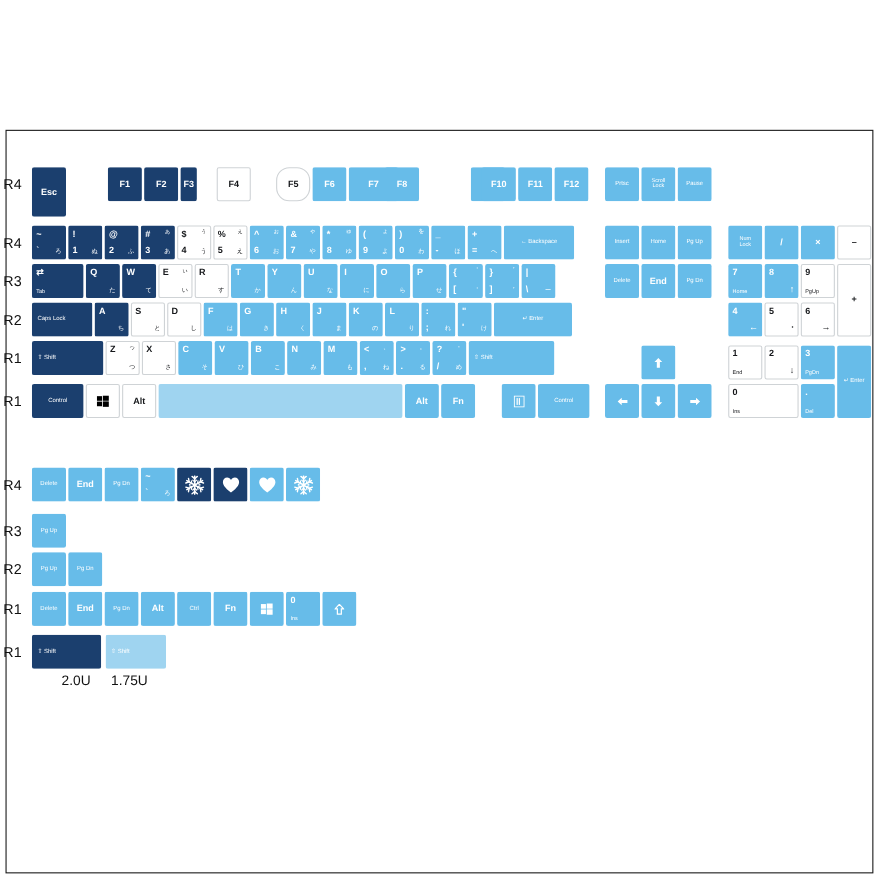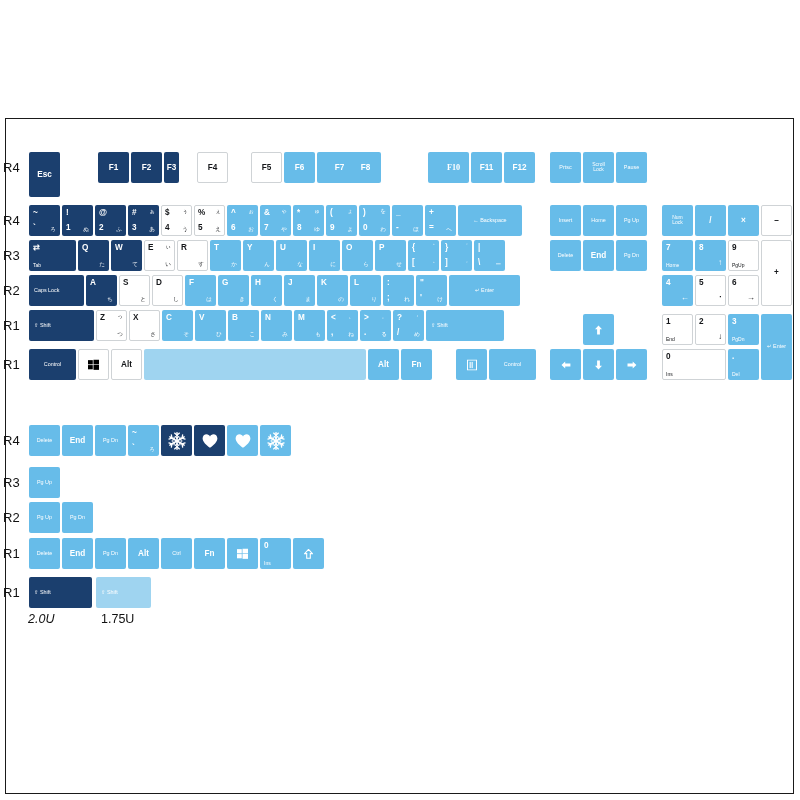--- a/index.html
+++ b/index.html
@@ -58,36 +58,36 @@
     </div>
     <div class="kc c-navy" style="left: 131px; top: 152px; width: 31px; height: 31px;">
       <span class="lg ctr f8">F2</span>
     </div>
     <div class="kc c-navy" style="left: 164px; top: 152px; width: 15px; height: 31px;">
       <span class="lg ctr f8">F3</span>
     </div>
     <div class="kc c-white" style="left: 197px; top: 152px; width: 31px; height: 31px;">
       <span class="lg ctr f8">F4</span>
     </div>
-    <div class="kc c-white" style="left: 251px; top: 152px; width: 31px; height: 31px;">
+    <div class="kc c-white" style="left: 251px; top: 152px; width: 31px; height: 31px; border-radius: 12px;">
       <span class="lg ctr f8">F5</span>
     </div>
     <div class="kc c-mid" style="left: 284px; top: 152px; width: 31px; height: 31px;">
       <span class="lg ctr f8">F6</span>
     </div>
     <div class="kc c-mid" style="left: 317px; top: 152px; width: 45px; height: 31px;">
       <span class="lg ctr f8">F7</span>
     </div>
     <div class="kc c-mid" style="left: 350px; top: 152px; width: 31px; height: 31px;">
       <span class="lg ctr f8">F8</span>
     </div>
     <div class="kc c-mid" style="left: 428px; top: 152px; width: 31px; height: 31px;">
       <span class="lg ctr f8">F9</span>
     </div>
-    <div class="kc c-mid" style="left: 438px; top: 152px; width: 31px; height: 31px; font-family: Liberation Serif, serif;">
+    <div class="kc c-mid" style="left: 438px; top: 152px; width: 31px; height: 31px;">
       <span class="lg ctr f8">F10</span>
     </div>
     <div class="kc c-mid" style="left: 471px; top: 152px; width: 31px; height: 31px;">
       <span class="lg ctr f8">F11</span>
     </div>
     <div class="kc c-mid" style="left: 504px; top: 152px; width: 31px; height: 31px;">
       <span class="lg ctr f8">F12</span>
     </div>
     <div class="kc c-mid" style="left: 550px; top: 152px; width: 31px; height: 31px;">
       <span class="lg ctr f6">Prtsc</span>
@@ -667,15 +667,15 @@
         </svg>
       </span>
     </div>
     <div class="rowlabel" style="left: 3px; top: 585.5px;">R1</div>
     <div class="kc c-navy" style="left: 29px; top: 577px; width: 63px; height: 31px;">
       <span class="lg cl f6">⇧ Shift</span>
     </div>
     <div class="kc c-light" style="left: 96px; top: 577px; width: 55px; height: 31px;">
       <span class="lg cl f6">⇧ Shift</span>
     </div>
-    <div class="sizelabel" style="left: 28px; top: 612px; font-style: italic;">2.0U</div>
+    <div class="sizelabel" style="left: 56px; top: 612px;">2.0U</div>
     <div class="sizelabel" style="left: 101px; top: 612px;">1.75U</div>
   </div>
 
 </body></html>

